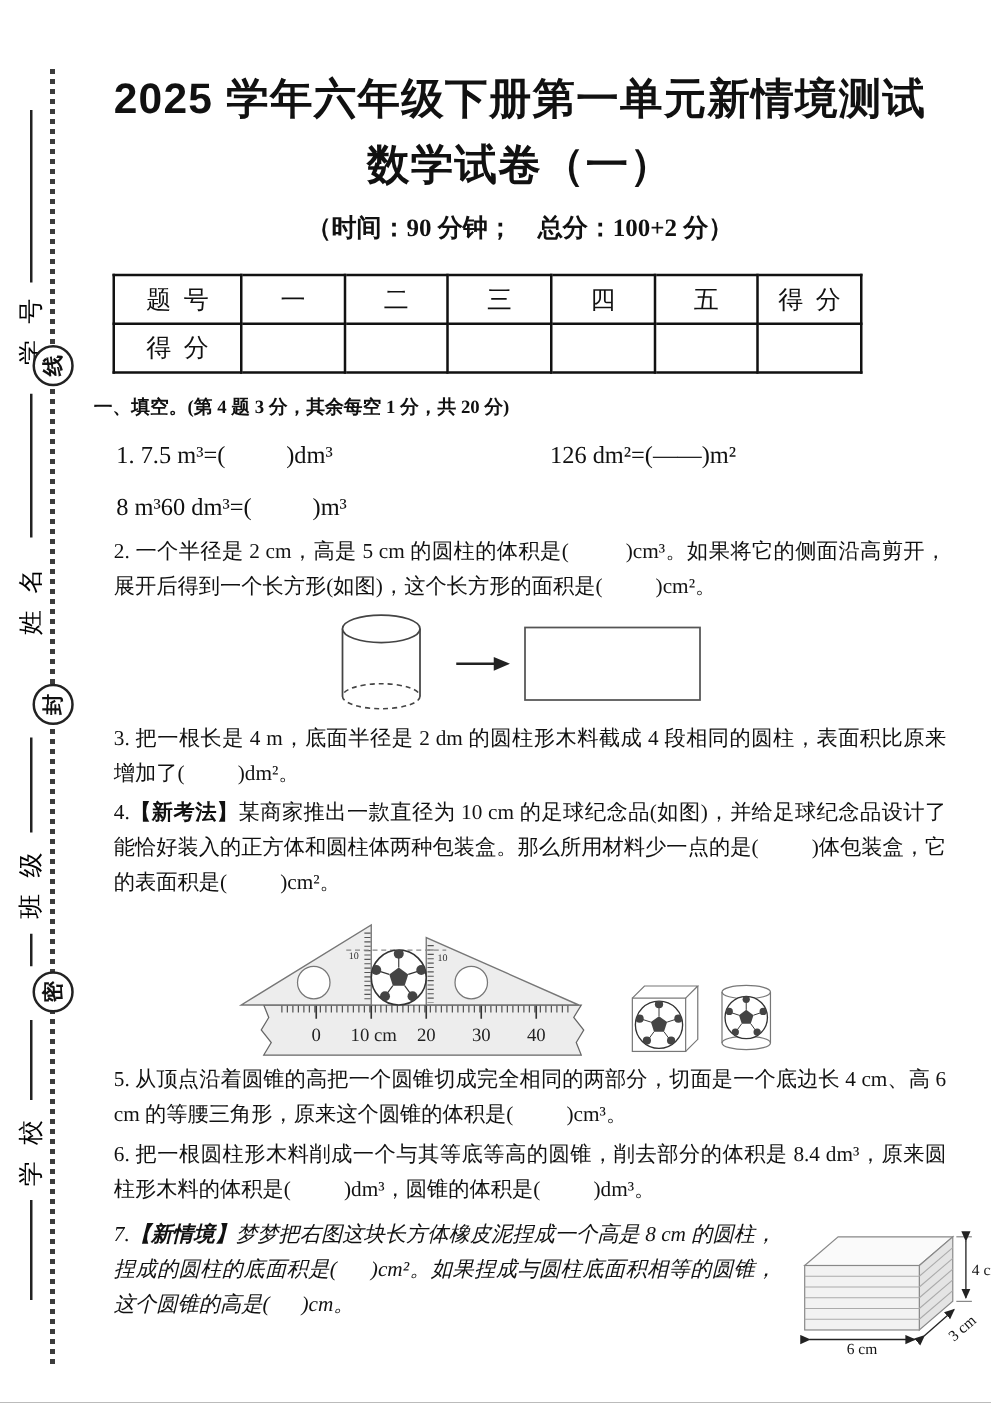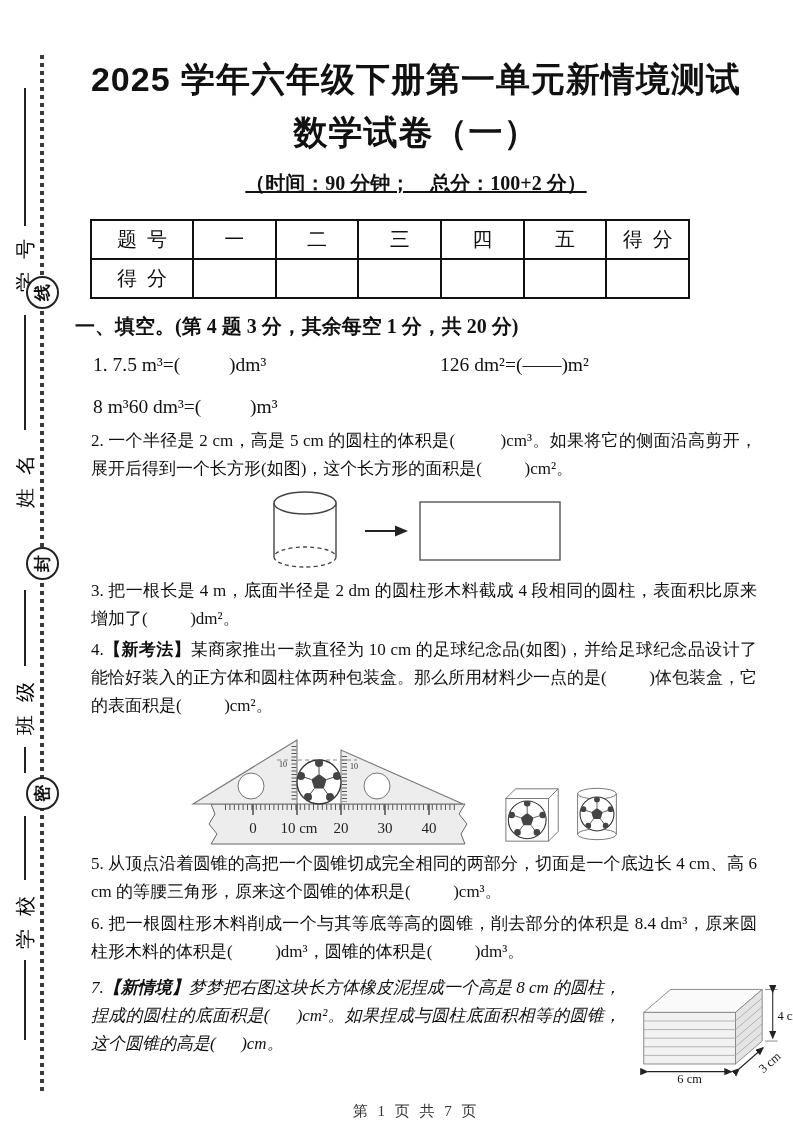--- a/index.html
+++ b/index.html
@@ -12,26 +12,26 @@
   .mlabel{position:absolute;left:-13px;width:76px;text-align:center;transform:rotate(-90deg);
           font-size:20px;letter-spacing:4px;color:#000;white-space:nowrap;}
   .sealc{position:absolute;left:26px;width:29px;height:29px;border:2px solid #222;border-radius:50%;
          background:#fff;display:flex;align-items:center;justify-content:center;z-index:3;}
   .sealc span{transform:rotate(-90deg);font-size:17px;font-weight:bold;}
   
   .content{position:absolute;left:75px;top:55px;width:682px;}
   .title{margin:0;text-align:center;font-family:"Liberation Sans","DejaVu Sans",sans-serif;
          font-weight:bold;font-size:34px;line-height:48px;letter-spacing:1px;}
   .title2{line-height:46px;margin-top:6px;}
-  .subtitle{margin-top:14px;text-align:center;font-size:20px;line-height:28px;font-weight:bold;text-decoration:underline;}
+  .subtitle{margin-top:14px;text-align:center;font-size:20px;line-height:28px;font-weight:bold;}
   table.score{border-collapse:collapse;margin:22px 0 0 15px;width:600px;
               font-size:20px;table-layout:fixed;}
   table.score td{border:2px solid #111;height:37px;text-align:center;vertical-align:middle;padding:0;}
   table.score td.first{width:100px;}
-  .sec-head{margin-top:13px;font-size:20px;font-weight:bold;line-height:28px;}
+  .sec-head{margin-top:13px;font-size:15px;font-weight:bold;line-height:28px;}
   .q{margin:0;padding-left:16px;font-size:17px;line-height:28px;text-align:justify;}
   .qrow{display:flex;padding-left:18px;font-size:19.5px;line-height:28px;}
   .qrow .l{width:347px;flex:none;}
   .qrow .l2{width:316px;flex:none;margin-left:26px;}
   .mt11{margin-top:11px;} .mt14{margin-top:14px;} .mt6{margin-top:6px;}
   .mt2{margin-top:2px;} .mt3{margin-top:3px;} .mt4{margin-top:4px;}
   .tag{font-family:"Liberation Sans","DejaVu Sans",sans-serif;font-weight:bold;}
   .fig1{margin:4px 0 0 190px;display:block;}
   .figrow{position:relative;height:122px;margin-top:6px;}
   .figrow svg.squares{position:absolute;left:90px;top:0;}
@@ -272,15 +272,14 @@
         <text x="54" y="110" font-size="13" text-anchor="middle" fill="#111">6 cm</text>
         <line x1="106" y1="95" x2="131" y2="73" stroke="#222" stroke-width="1.1" marker-start="url(#ah)" marker-end="url(#ah)"></line>
         <text x="131" y="100" font-size="13" fill="#111" transform="rotate(-41 131 100)">3 cm</text>
         <line x1="133" y1="12" x2="146" y2="12" stroke="#666" stroke-width="0.8"></line>
         <line x1="133" y1="66" x2="146" y2="66" stroke="#666" stroke-width="0.8"></line>
         <line x1="141" y1="15" x2="141" y2="63" stroke="#222" stroke-width="1.1" marker-start="url(#ah)" marker-end="url(#ah)"></line>
         <text x="146" y="44" font-size="13" text-anchor="start" fill="#111">4 cm</text>
       </svg>
     </div>
 
-    <div class="footer">第 1 页 共 7 页</div>
   </div>
 </div>
 
 </body></html>

